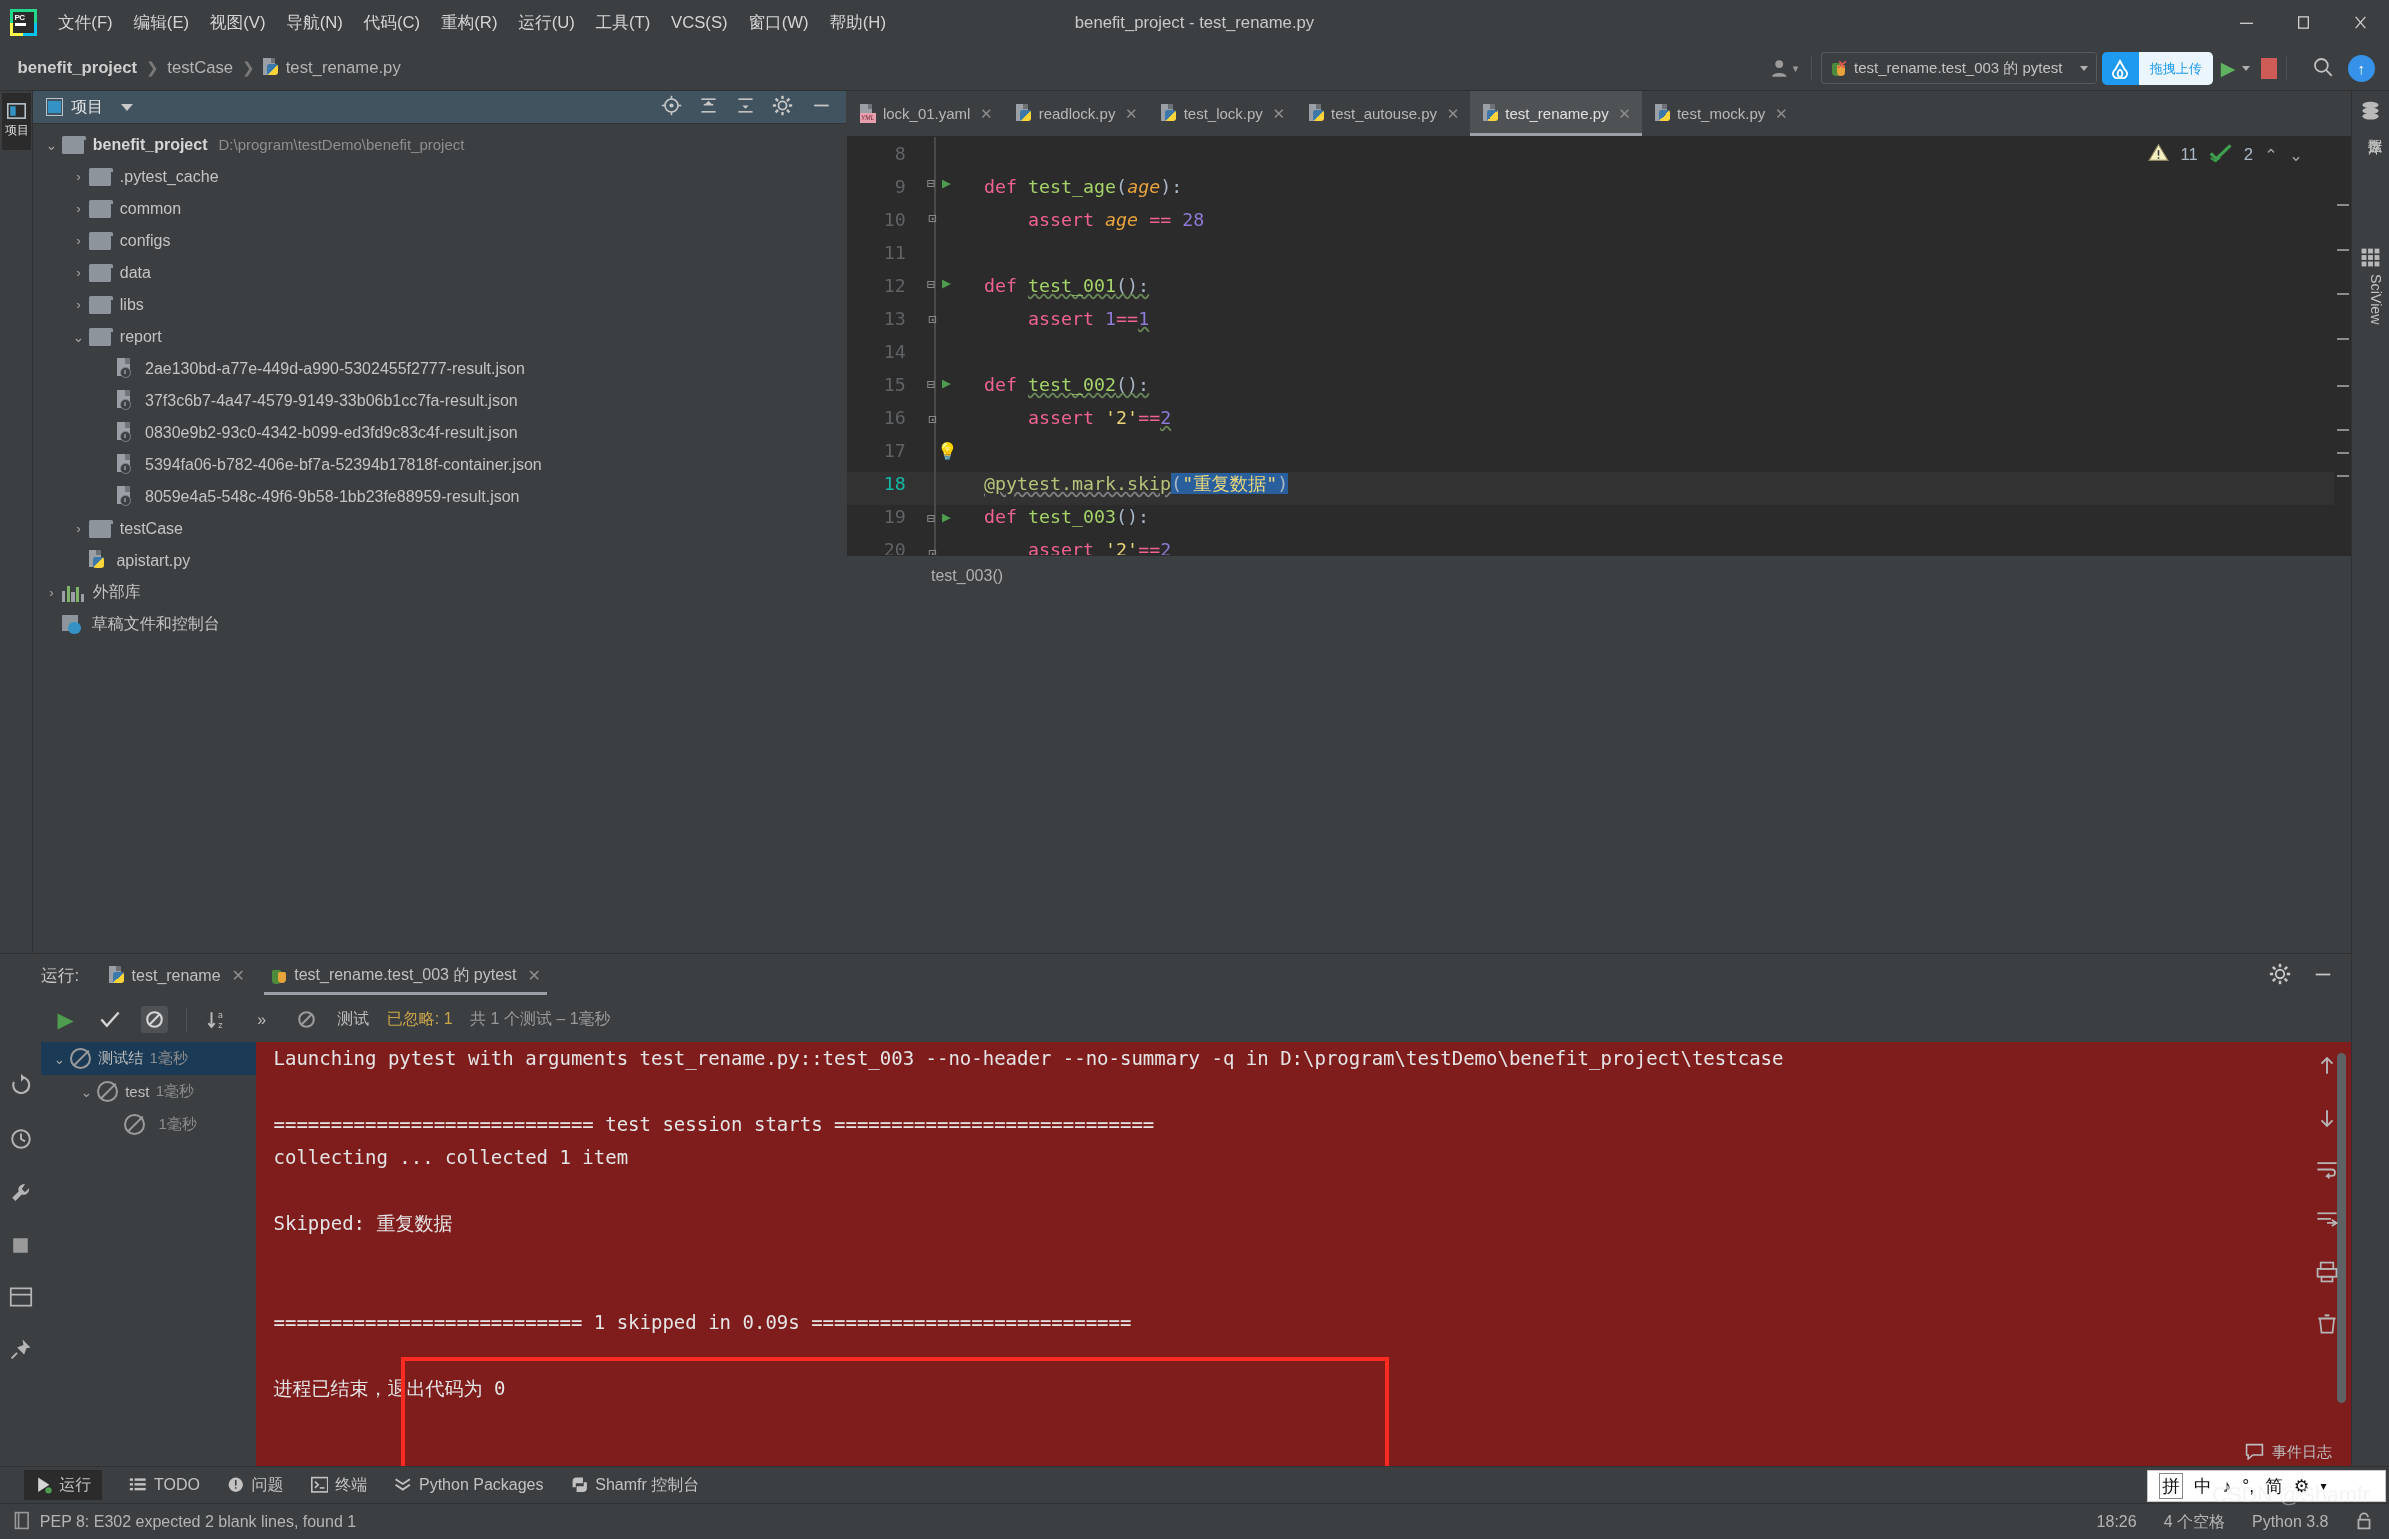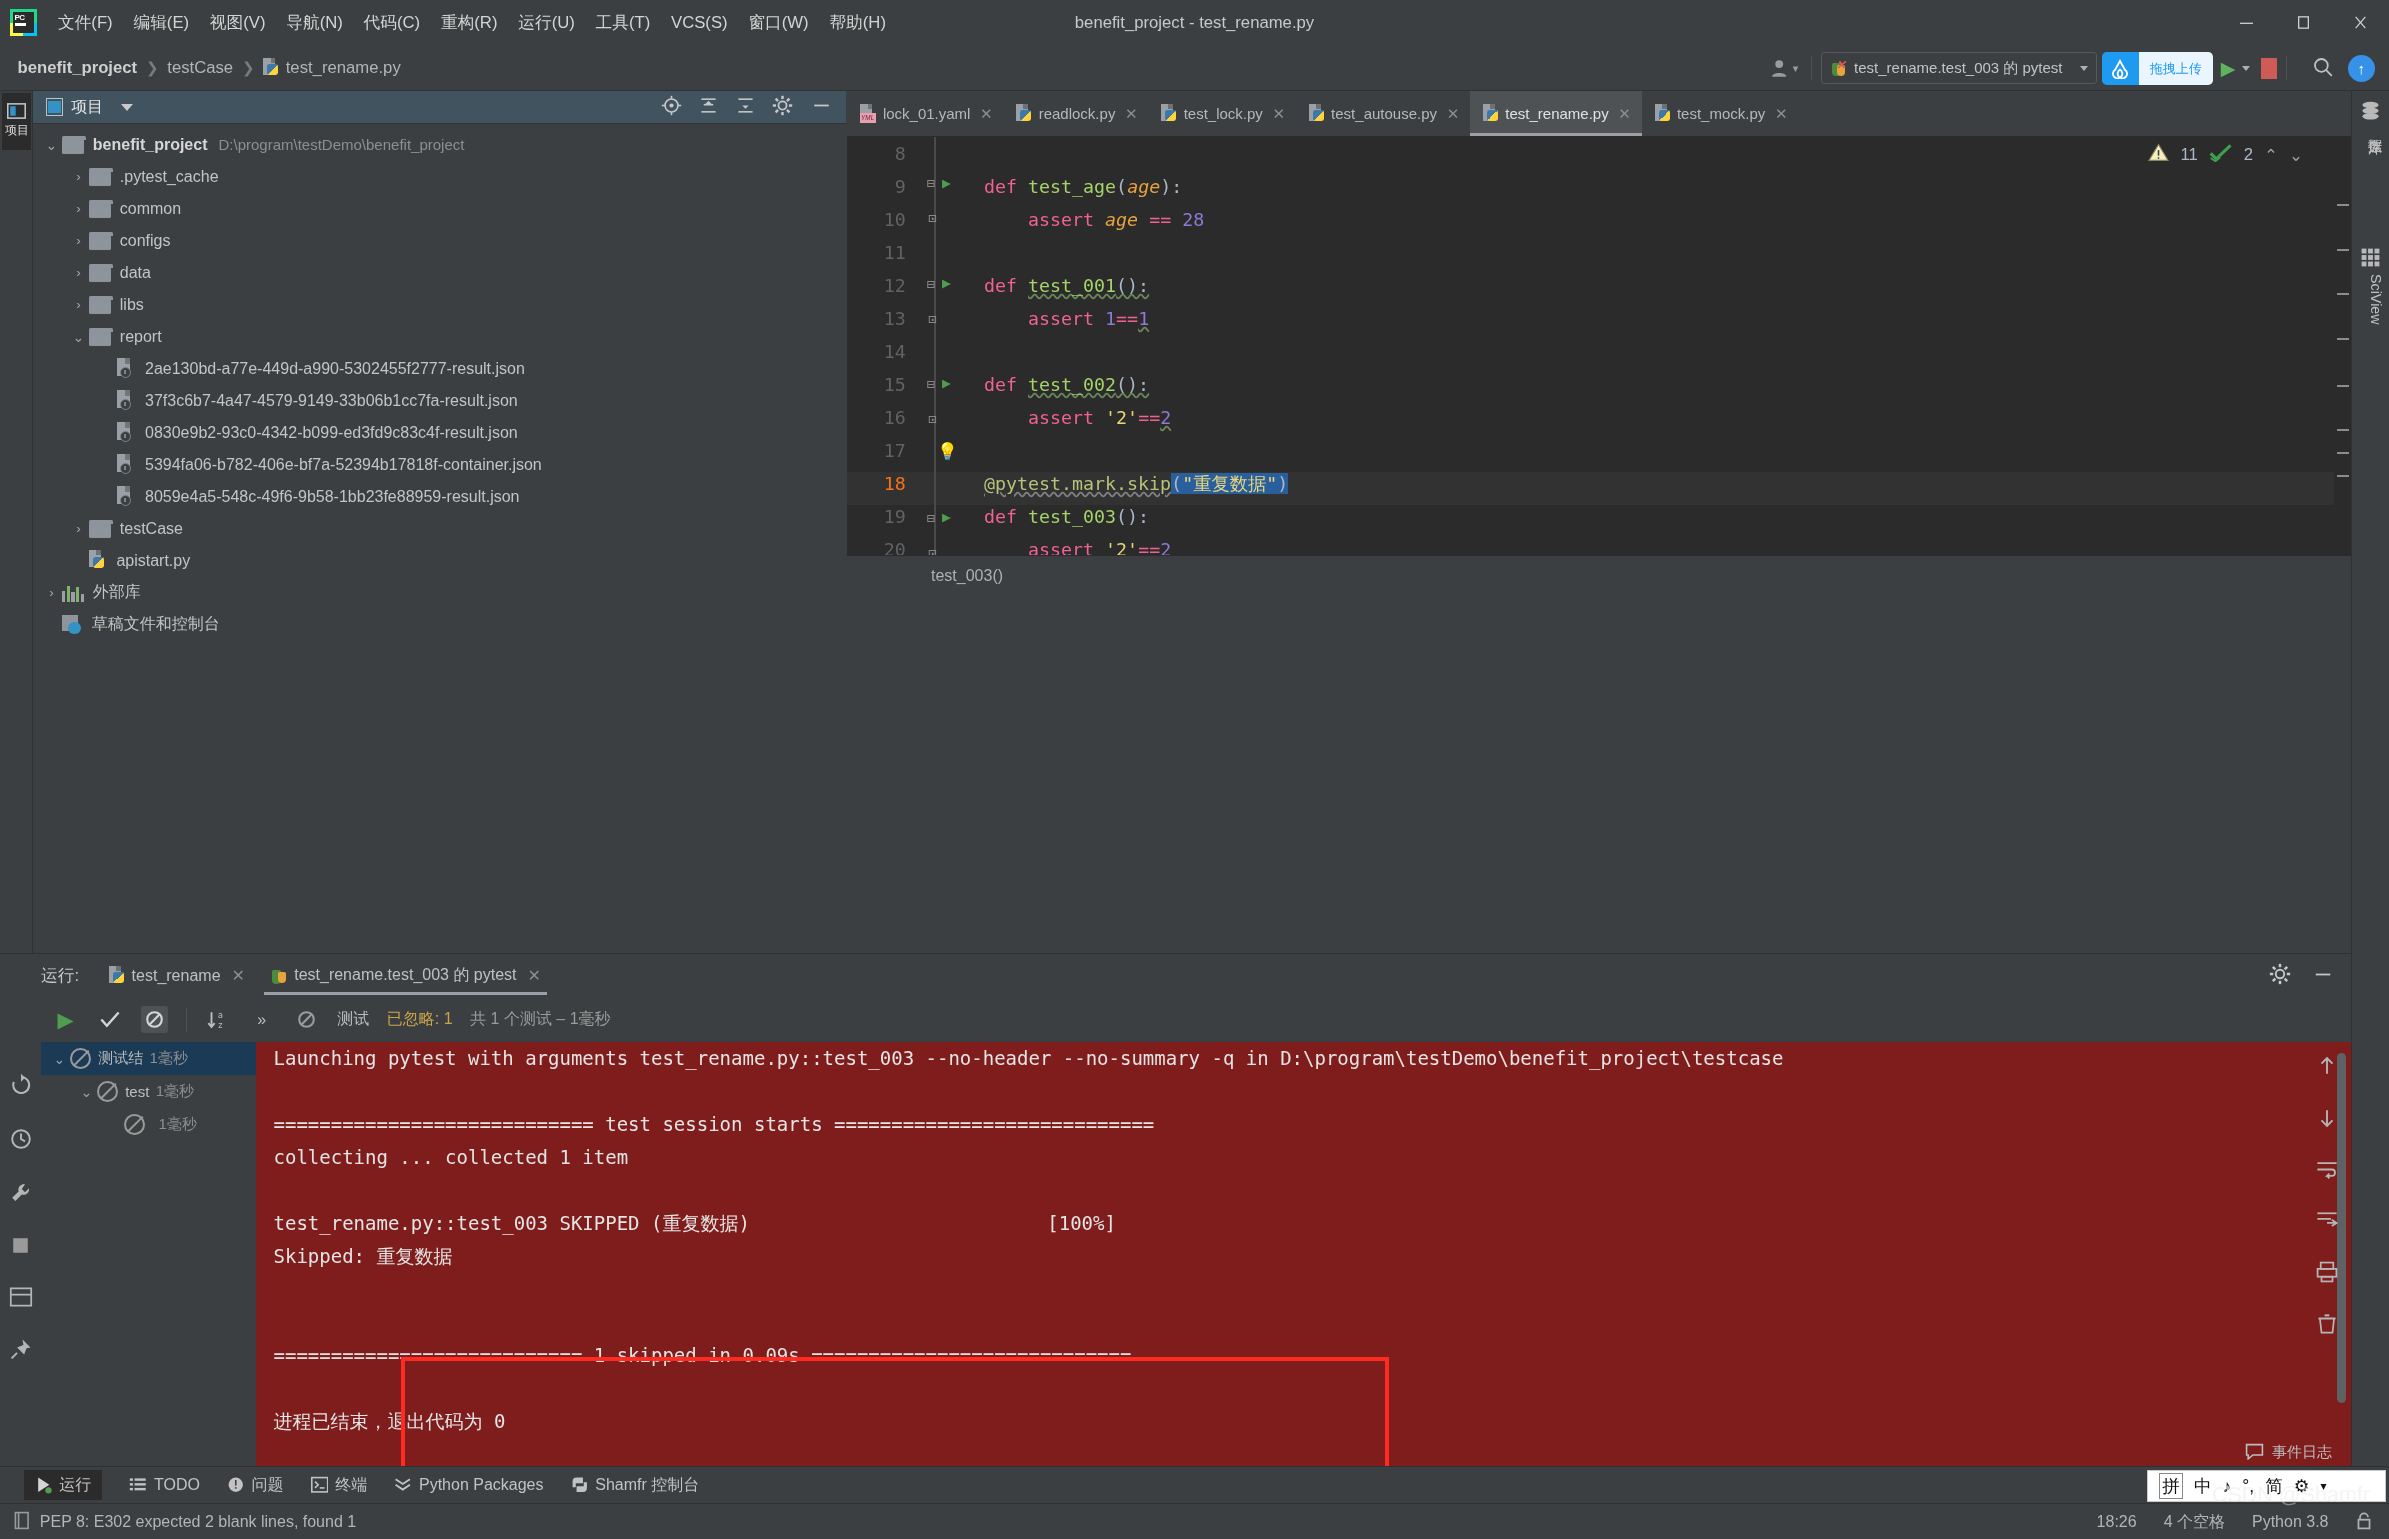--- a/index.html
+++ b/index.html
@@ -129,21 +129,21 @@
   .editor-body { position:absolute; left:0; right:0; top:46px; bottom:0; background:#2b2b2b; }
   .warn-strip { position:absolute; right: 48px; top: 6.4px; display:flex; align-items:center; gap:11px; font-size:16.7px; color:#9aa0a6; z-index:5;}
   .warn-strip .num { color:#a9b7c6; }
 
   .code-area { position:absolute; left:0; top:0; right:17.5px; bottom:40px; overflow:hidden; font-family:"DejaVu Sans Mono", monospace; font-size:18.3px; }
   .ln-col { position:absolute; left:0; top:0; width:73px; bottom:0; }
   .gutter-icons { position:absolute; left:73px; top:0; width:56px; bottom:0; }
   .code-col { position:absolute; left:129px; top:0; right:0; bottom:0; }
   .cl { height:33px; line-height:33px; }
   .ln { text-align:right; padding-right:14.3px; color:#606366; }
-  .ln.cur { color:#f97316; }
+  .ln.cur { color:#14b8a6; }
   .code { padding-left: 8px; white-space:pre; }
   .hl-line { position:absolute; left:0; right:0; height:33px; background:#323232; }
   .kw-pink { color:#f06292; }
   .fn { color:#a5d36a; }
   .param { color:#e8a33d; font-style:italic; }
   .num { color:#8f7ad6; }
   .str { color:#e9d67a; }
   .deco { color:#b5c47a; }
   .pl { color:#a9b7c6; }
   .op { color:#f06292; }
@@ -849,21 +849,20 @@
           </div>
         </div>
 
       <div class="console" id="console">
         <div class="console-scroll"></div>
       <div class="cline">Launching pytest with arguments test_rename.py::test_003 --no-header --no-summary -q in D:\program\testDemo\benefit_project\testcase</div>
           <div class="cline">&nbsp;</div>
           <div class="cline">============================ test session starts ============================</div>
           <div class="cline">collecting ... collected 1 item</div>
           <div class="cline">&nbsp;</div>
-          <div class="cline">test_rename.py::test_003 SKIPPED (重复数据)                          [100%]</div>
           <div class="cline">Skipped: 重复数据</div>
           <div class="cline">&nbsp;</div>
           <div class="cline">&nbsp;</div>
           <div class="cline">=========================== 1 skipped in 0.09s ============================</div>
           <div class="cline">&nbsp;</div>
           <div class="cline">进程已结束，退出代码为 0</div>
         </div>
 
       <div class="redbox2" style="left:360px; top:360px; width:988px; height:156px;"></div>
 

